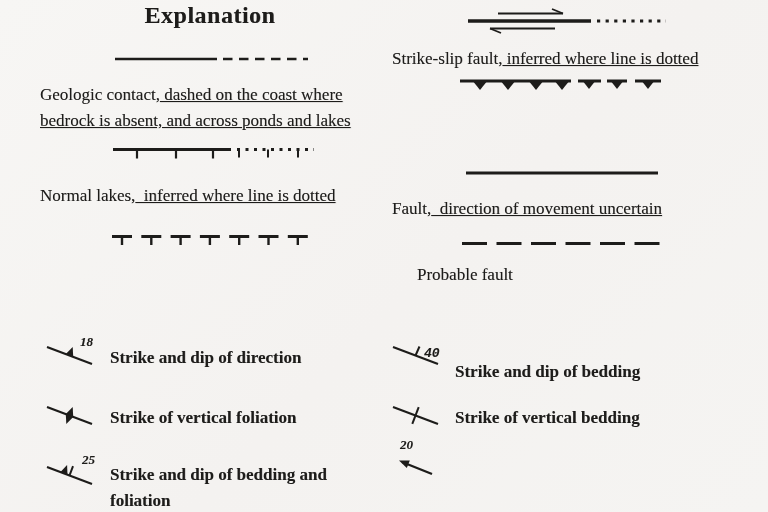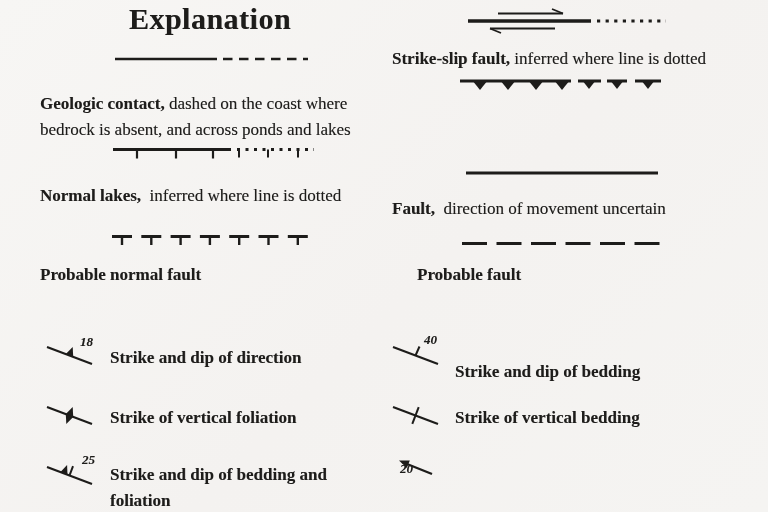--- a/index.html
+++ b/index.html
@@ -6,33 +6,33 @@
   .page{
     position:relative;
     width:768px;height:512px;
     background:linear-gradient(135deg,#f7f6f4 0%,#f4f2f0 55%,#f5f4f2 100%);
     overflow:hidden;
     font-family:"Liberation Serif",serif;
     color:#1d1c1a;
   }
   .title{
     position:absolute;
-    font-size:30px;
+    font-size:24px;
     font-weight:700;
     letter-spacing:0.5px;
     text-shadow:0.3px 0.3px 0.5px rgba(25,25,25,0.45);
   }
   .caption{
     position:absolute;
     font-size:17px;
     line-height:26px;
     text-shadow:0.3px 0.3px 0.4px rgba(25,25,25,0.35);
   }
-  .term{font-weight:700;}
-  .desc{font-weight:400;}
+  .term{font-weight:400;}
+  .desc{font-weight:400;text-decoration:underline;}
   .label{font-weight:700;}
   .sym{position:absolute;line-height:0;}
   .dip{
     position:absolute;
     font-size:13px;
     font-style:italic;
     font-weight:700;
     text-shadow:0.2px 0.2px 0.3px rgba(25,25,25,0.35);
   }
   svg{display:block;}
@@ -45,21 +45,21 @@
 <div class="page">
 
   <div class="title" style="left:118px;top:2px;width:184px;text-align:center;">Explanation</div>
 
   <span class="sym" style="left:114px;top:54px;">
     <svg width="194" height="10" viewBox="0 0 194 10">
       <line class="ink" x1="1" y1="5" x2="103" y2="5" stroke-width="2.6"></line>
       <line class="ink" x1="109" y1="5" x2="194" y2="5" stroke-width="2.6" stroke-dasharray="9.5 6.5"></line>
     </svg>
   </span>
-  <div class="caption" style="left:40px;top:82px;width:342px;margin-top:9px;">
+  <div class="caption" style="left:40px;top:82px;width:342px;">
     <span class="term">Geologic contact,</span><span class="desc"> dashed on the coast where bedrock is absent, and across ponds and lakes</span>
   </div>
 
   <span class="sym" style="left:112px;top:146px;">
     <svg width="202" height="15" viewBox="0 0 202 15">
       <line class="ink" x1="1" y1="3.5" x2="119" y2="3.5" stroke-width="2.8"></line>
       <line class="ink" x1="25" y1="3.5" x2="25" y2="12.5" stroke-width="2.2"></line>
       <line class="ink" x1="64" y1="3.5" x2="64" y2="12.5" stroke-width="2.2"></line>
       <line class="ink" x1="101" y1="3.5" x2="101" y2="12.5" stroke-width="2.2"></line>
       <line class="ink" x1="125" y1="3.5" x2="202" y2="3.5" stroke-width="2.8" stroke-dasharray="3 5.5"></line>
@@ -83,23 +83,20 @@
       <line class="ink" x1="87.9" y1="3.5" x2="107.9" y2="3.5" stroke-width="3"></line>
         <line class="ink" x1="97.9" y1="4.5" x2="97.9" y2="12" stroke-width="2.4"></line>
       <line class="ink" x1="117.2" y1="3.5" x2="137.2" y2="3.5" stroke-width="3"></line>
         <line class="ink" x1="127.2" y1="4.5" x2="127.2" y2="12" stroke-width="2.4"></line>
       <line class="ink" x1="146.5" y1="3.5" x2="166.5" y2="3.5" stroke-width="3"></line>
         <line class="ink" x1="156.5" y1="4.5" x2="156.5" y2="12" stroke-width="2.4"></line>
       <line class="ink" x1="175.8" y1="3.5" x2="195.8" y2="3.5" stroke-width="3"></line>
         <line class="ink" x1="185.8" y1="4.5" x2="185.8" y2="12" stroke-width="2.4"></line>
     </svg>
   </span>
-  <div class="caption" style="left:40px;top:262px;width:340px;">
-    <span class="term">Probable normal fault</span>
-  </div>
 
   <span class="sym" style="left:46px;top:340px;">
     <svg width="48" height="28" viewBox="0 0 48 28">
       <line class="ink" x1="1" y1="7" x2="46" y2="24" stroke-width="2.2"></line>
       <polygon class="fill" points="19.8,14.1 27.2,16.9 26.7,7.1"></polygon>
     </svg>
   </span>
   <span class="dip" style="left:80px;top:334px;">18</span>
   <div class="caption" style="left:110px;top:345px;width:280px;">
     <span class="label">Strike and dip of direction</span>
@@ -175,36 +172,36 @@
   <div class="caption" style="left:392px;top:262px;width:300px;margin-left:25px;">
     <span class="term">Probable fault</span>
   </div>
 
   <span class="sym" style="left:392px;top:340px;">
     <svg width="48" height="28" viewBox="0 0 48 28">
       <line class="ink" x1="1" y1="7" x2="46" y2="24" stroke-width="2.2"></line>
       <line class="ink" x1="23.5" y1="15.5" x2="27.5" y2="6.5" stroke-width="2"></line>
     </svg>
   </span>
-  <span class="dip" style="left:424px;top:332px;">40</span>
+  <span class="dip" style="left:424px;top:346px;font-family:Liberation Mono, monospace;">40</span>
   <div class="caption" style="left:455px;top:351px;width:290px;margin-top:8px;">
     <span class="label">Strike and dip of bedding</span>
   </div>
 
   <span class="sym" style="left:392px;top:400px;">
     <svg width="48" height="28" viewBox="0 0 48 28">
       <line class="ink" x1="1" y1="7" x2="46" y2="24" stroke-width="2.2"></line>
       <line class="ink" x1="26.7" y1="7.1" x2="20.3" y2="23.9" stroke-width="2"></line>
     </svg>
   </span>
   <div class="caption" style="left:455px;top:405px;width:290px;">
     <span class="label">Strike of vertical bedding</span>
   </div>
 
-  <span class="dip" style="left:400px;top:437px;margin-top:24px;">20</span>
+  <span class="dip" style="left:400px;top:437px;">20</span>
   <span class="sym" style="left:396px;top:455px;">
     <svg width="40" height="22" viewBox="0 0 40 22">
       <line class="ink" x1="36" y1="19" x2="6" y2="7" stroke-width="2.4"></line>
       <polygon class="fill" points="3,5.5 13.8,5.5 10.8,12.9"></polygon>
     </svg>
   </span>
 
 </div>
 
 </body></html>

